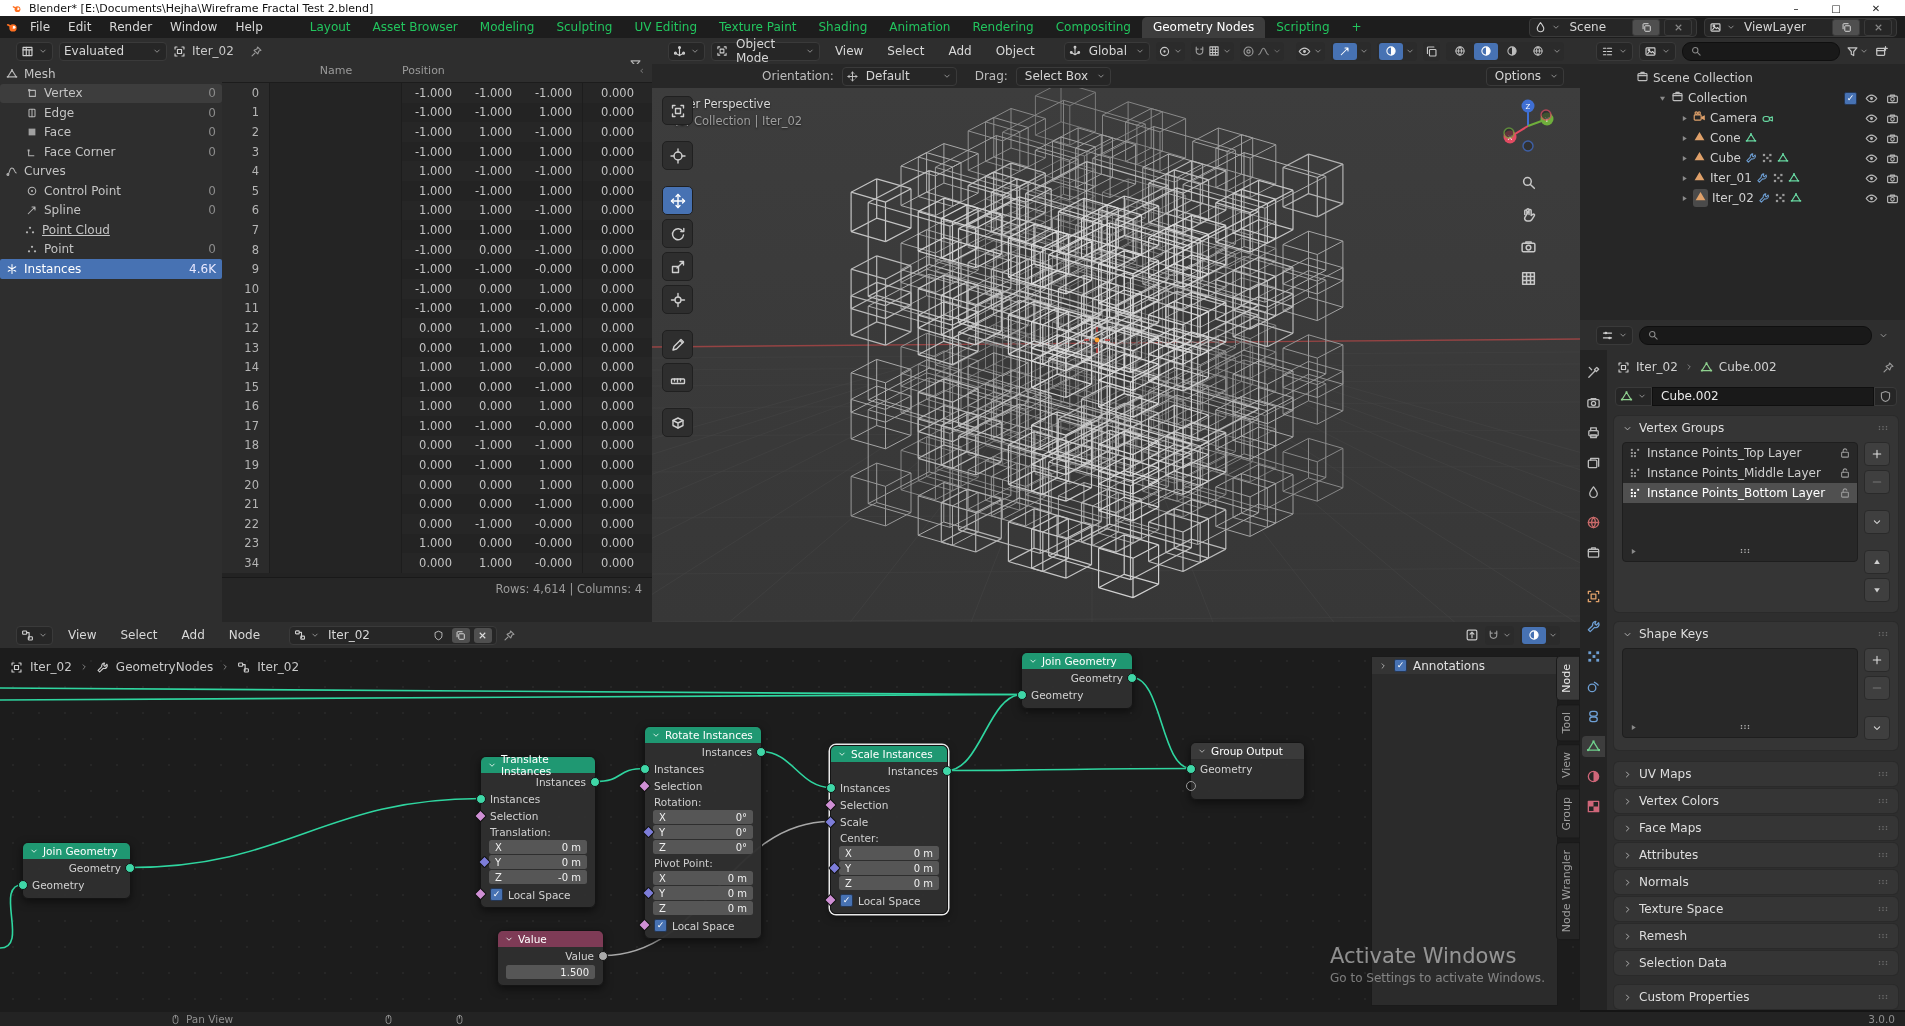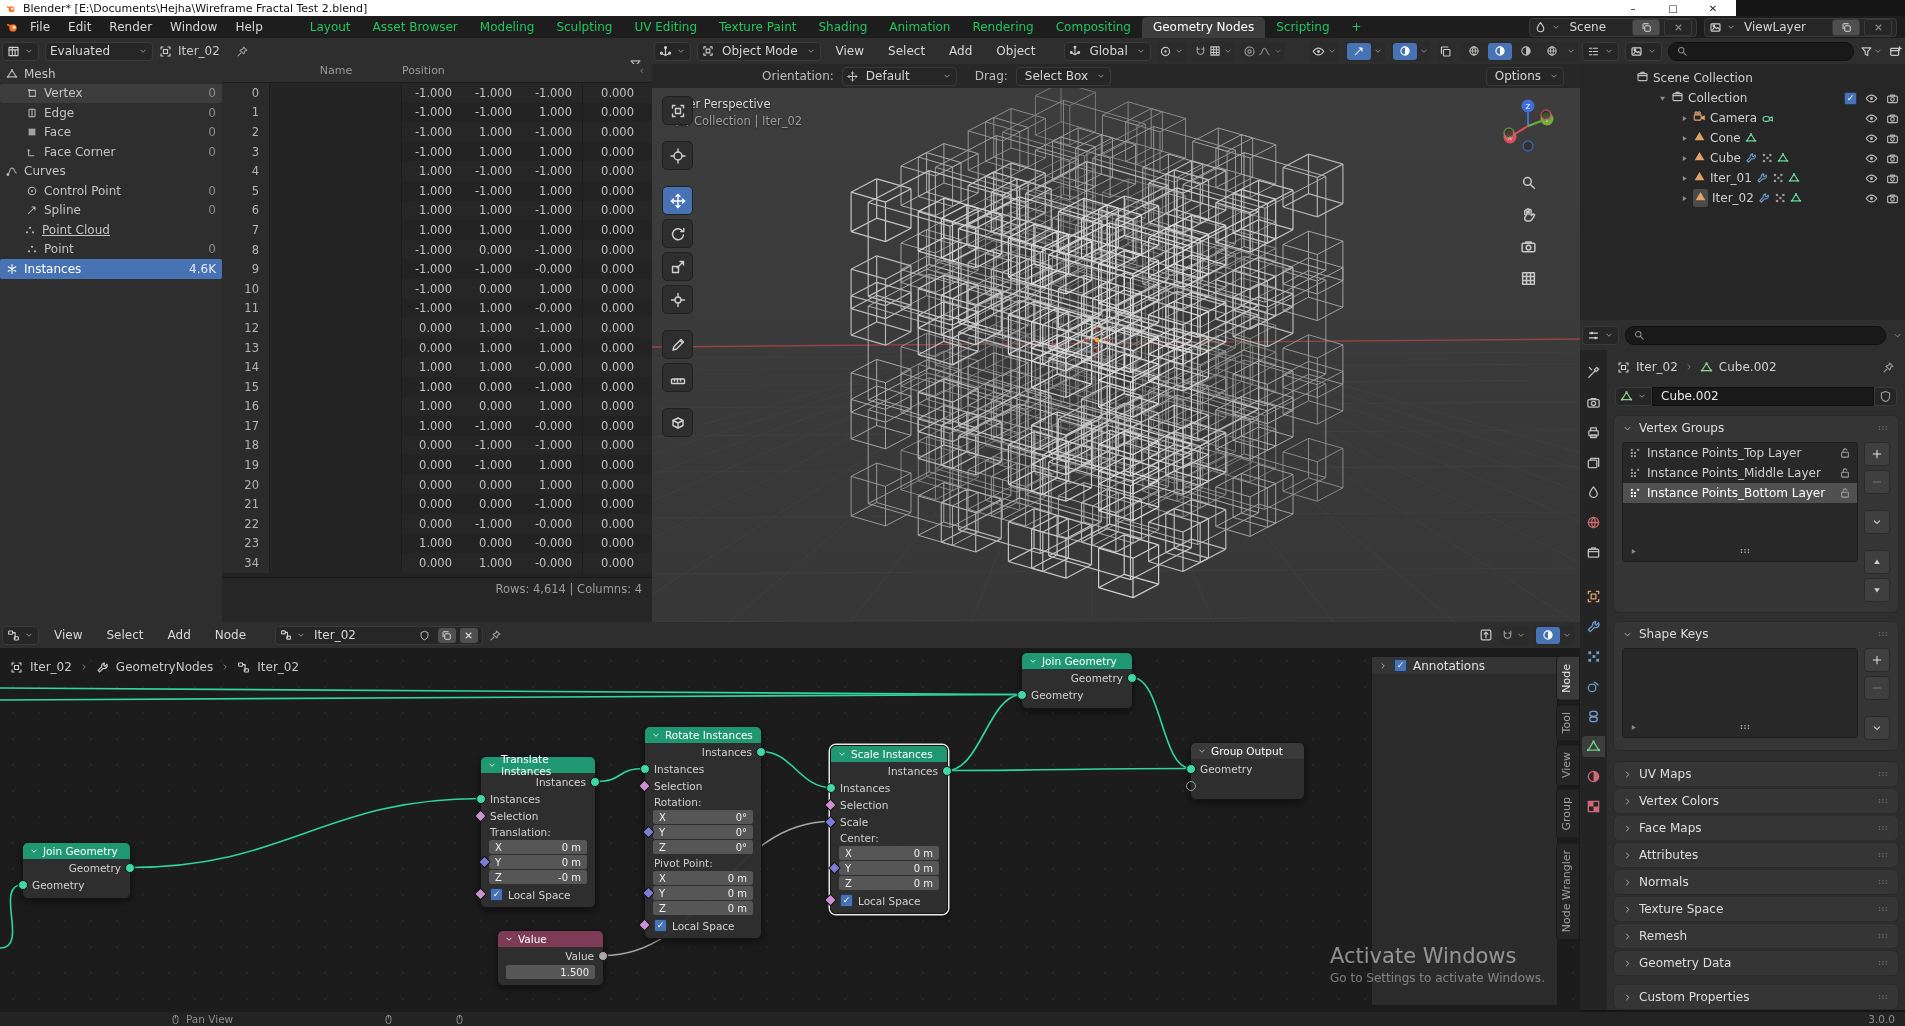--- a/index.html
+++ b/index.html
@@ -5,32 +5,32 @@
   html,body{margin:0;padding:0;background:#000;}
   #app{position:relative;width:1905px;height:1026px;background:#151515;overflow:hidden;
        font-family:"DejaVu Sans",sans-serif;font-size:12px;color:#c9c9c9;}
   .abs{position:absolute;}
   .row{display:flex;align-items:center;}
   .grow{flex:1 1 auto;}
   .ic{display:inline-flex;width:14px;height:14px;flex:0 0 auto;color:#bdbdbd;}
   .ic svg{width:100%;height:100%;stroke:currentColor;fill:none;stroke-width:1.4;stroke-linecap:round;stroke-linejoin:round;}
   .ic.sm{width:11px;height:11px;}
   
-  #titlebar{left:0;top:0;width:1736px;height:16px;background:#ffffff;color:#111;display:flex;align-items:center;font-size:11px;gap:6px;padding:0 6px;box-sizing:border-box;}
+  #titlebar{left:0;top:0;width:1905px;height:16px;background:#ffffff;color:#111;display:flex;align-items:center;font-size:11px;gap:6px;padding:0 12px;box-sizing:border-box;}
   .win-btn{width:34px;text-align:center;color:#222;font-size:10px;}
   
   #menubar{left:0;top:16px;width:1905px;height:22px;background:#1d1d1d;display:flex;align-items:center;gap:1px;padding:0 6px;box-sizing:border-box;}
   .menu-item{padding:2px 9px;color:#d8d8d8;border-radius:3px;}
   .ws-tabs{display:flex;margin-left:26px;align-items:flex-end;height:22px;}
   .ws-tab{padding:3px 11px 4px;color:#22c55e;border-radius:5px 5px 0 0;white-space:nowrap;}
   .ws-tab.active{background:#3d3d3d;color:#fff;}
   .pill{display:flex;align-items:center;background:#262626;border:1px solid #3a3a3a;border-radius:4px;height:17px;padding:0 4px;gap:4px;color:#d6d6d6;}
   .pill .btn-in{background:#4f4f4f;border-radius:3px;width:18px;height:15px;display:flex;align-items:center;justify-content:center;}
   
-  .ed-header{background:#2e2e2e;display:flex;align-items:center;gap:6px;padding:0 2px;box-sizing:border-box;}
+  .ed-header{background:#2e2e2e;display:flex;align-items:center;gap:6px;padding:0 16px;box-sizing:border-box;}
   
   #spreadsheet{left:0;top:38px;width:652px;height:584px;background:#262626;}
   #ss-header{position:absolute;left:0;top:0;width:100%;height:26px;}
   #ss-sidebar{position:absolute;left:0;top:26px;width:222px;bottom:0;background:#2e2e2e;overflow:hidden;}
   .ss-dom{display:flex;align-items:center;height:19.5px;gap:6px;padding-right:6px;color:#c4c4c4;}
   .ss-dom .cnt{margin-left:auto;color:#8b8b8b;}
   .ss-dom.active{background:#3d3d3d;border-radius:3px;}
   .ss-dom.selected{background:#4772b3;color:#fff;border-radius:2px;}
   .ss-dom.selected .cnt{color:#e8e8ff;}
   #ss-table{position:absolute;left:222px;top:26px;right:0;bottom:0;background:#232323;}
@@ -2092,21 +2092,21 @@
             </span>
           </div>
         </div>
         <div class="panel" style="margin-bottom: 3px;">
           <div class="panel-h">
             <span class="ic" style="color: rgb(181, 181, 181); width: 11px; height: 11px;">
               <svg viewBox="0 0 16 16">
                 <path d="M6.5 4.5 10 8 6.5 11.5"></path>
               </svg>
             </span>
-            <div>Geometry Data</div>
+            <div>Selection Data</div>
             <span class="grip ic" style="margin-left: auto; width: 14px;">
               <svg viewBox="0 0 16 16">
                 <g fill="currentColor" stroke="none">
                   <circle cx="4" cy="6.5" r=".9"></circle>
                   <circle cx="8" cy="6.5" r=".9"></circle>
                   <circle cx="12" cy="6.5" r=".9"></circle>
                   <circle cx="4" cy="9.5" r=".9"></circle>
                   <circle cx="8" cy="9.5" r=".9"></circle>
                   <circle cx="12" cy="9.5" r=".9"></circle>
                 </g>

